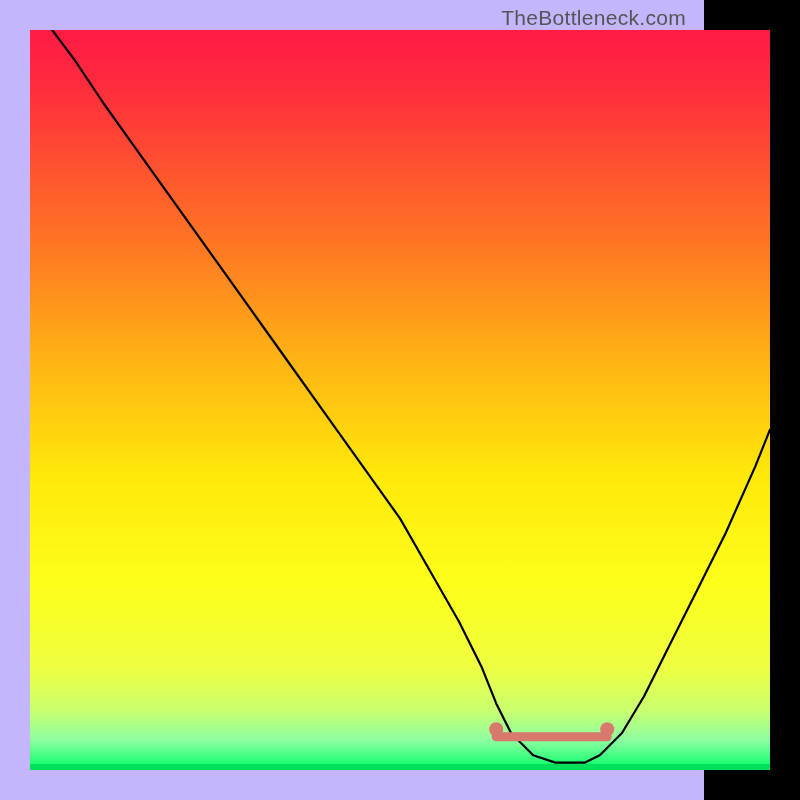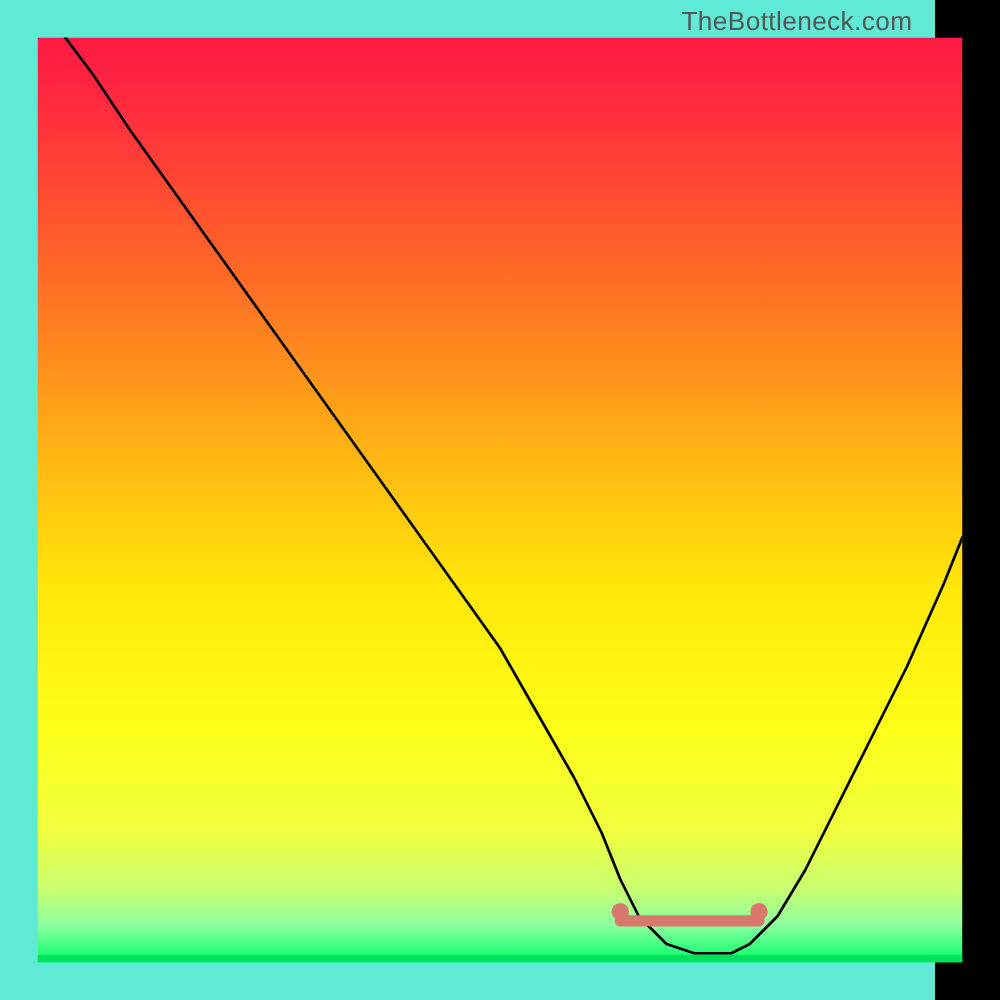--- a/index.html
+++ b/index.html
@@ -8,22 +8,21 @@
     background: #000;
     width: 800px;
     height: 800px;
     overflow: hidden;
     font-family: Arial, sans-serif;
   }
   .container {
     position: relative;
     width: 704px;
     height: 800px;
-    background: #5eead4;
-    padding-left: 44px;
+    background: #c4b5fd;
   }
   .watermark {
     position: absolute;
     top: 6px;
     right: 18px;
     color: #555;
     font-size: 21px;
     font-weight: normal;
     z-index: 10;
     letter-spacing: 0.3px;

